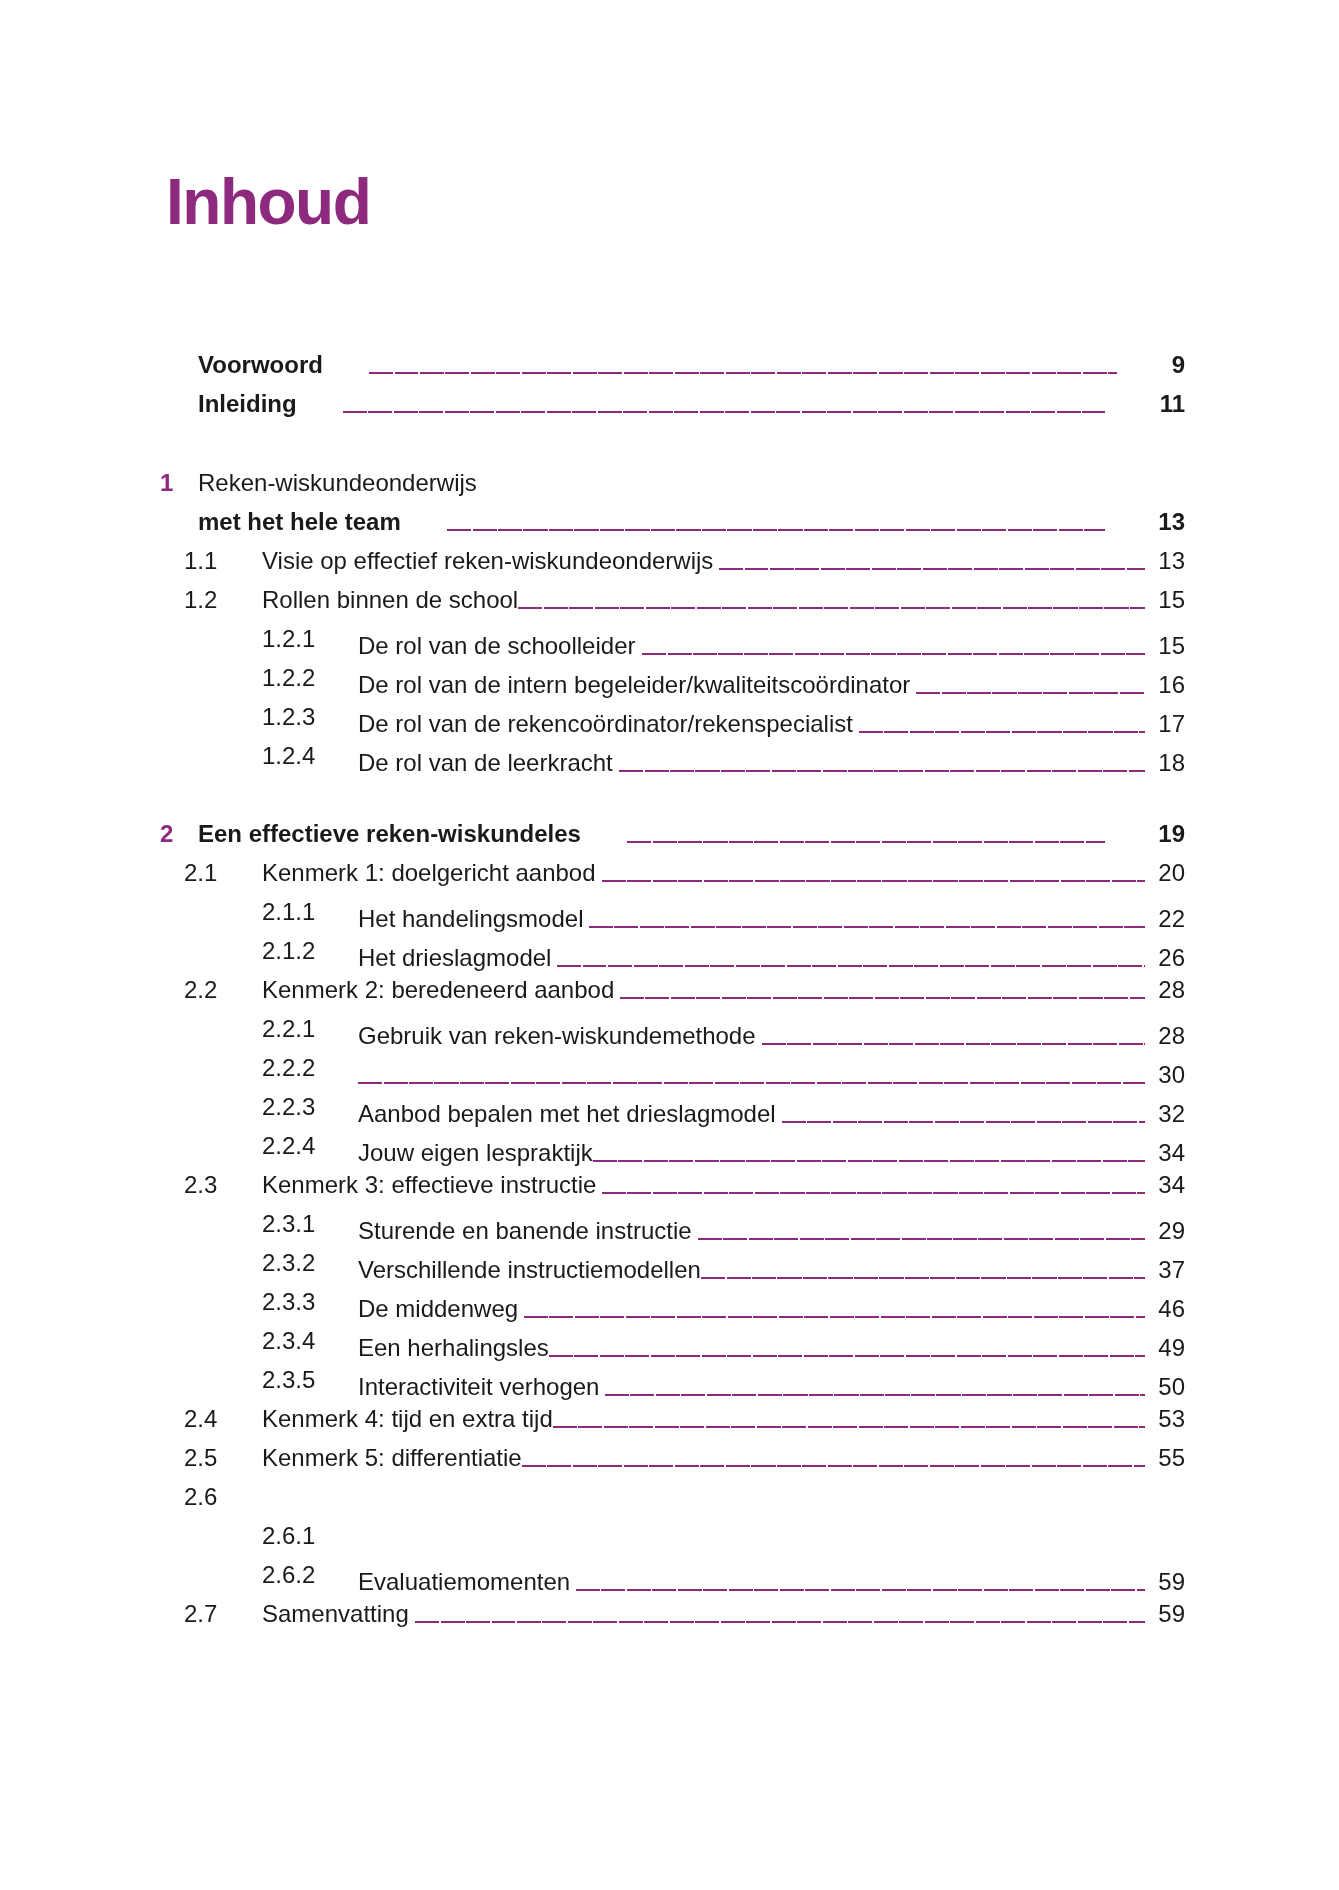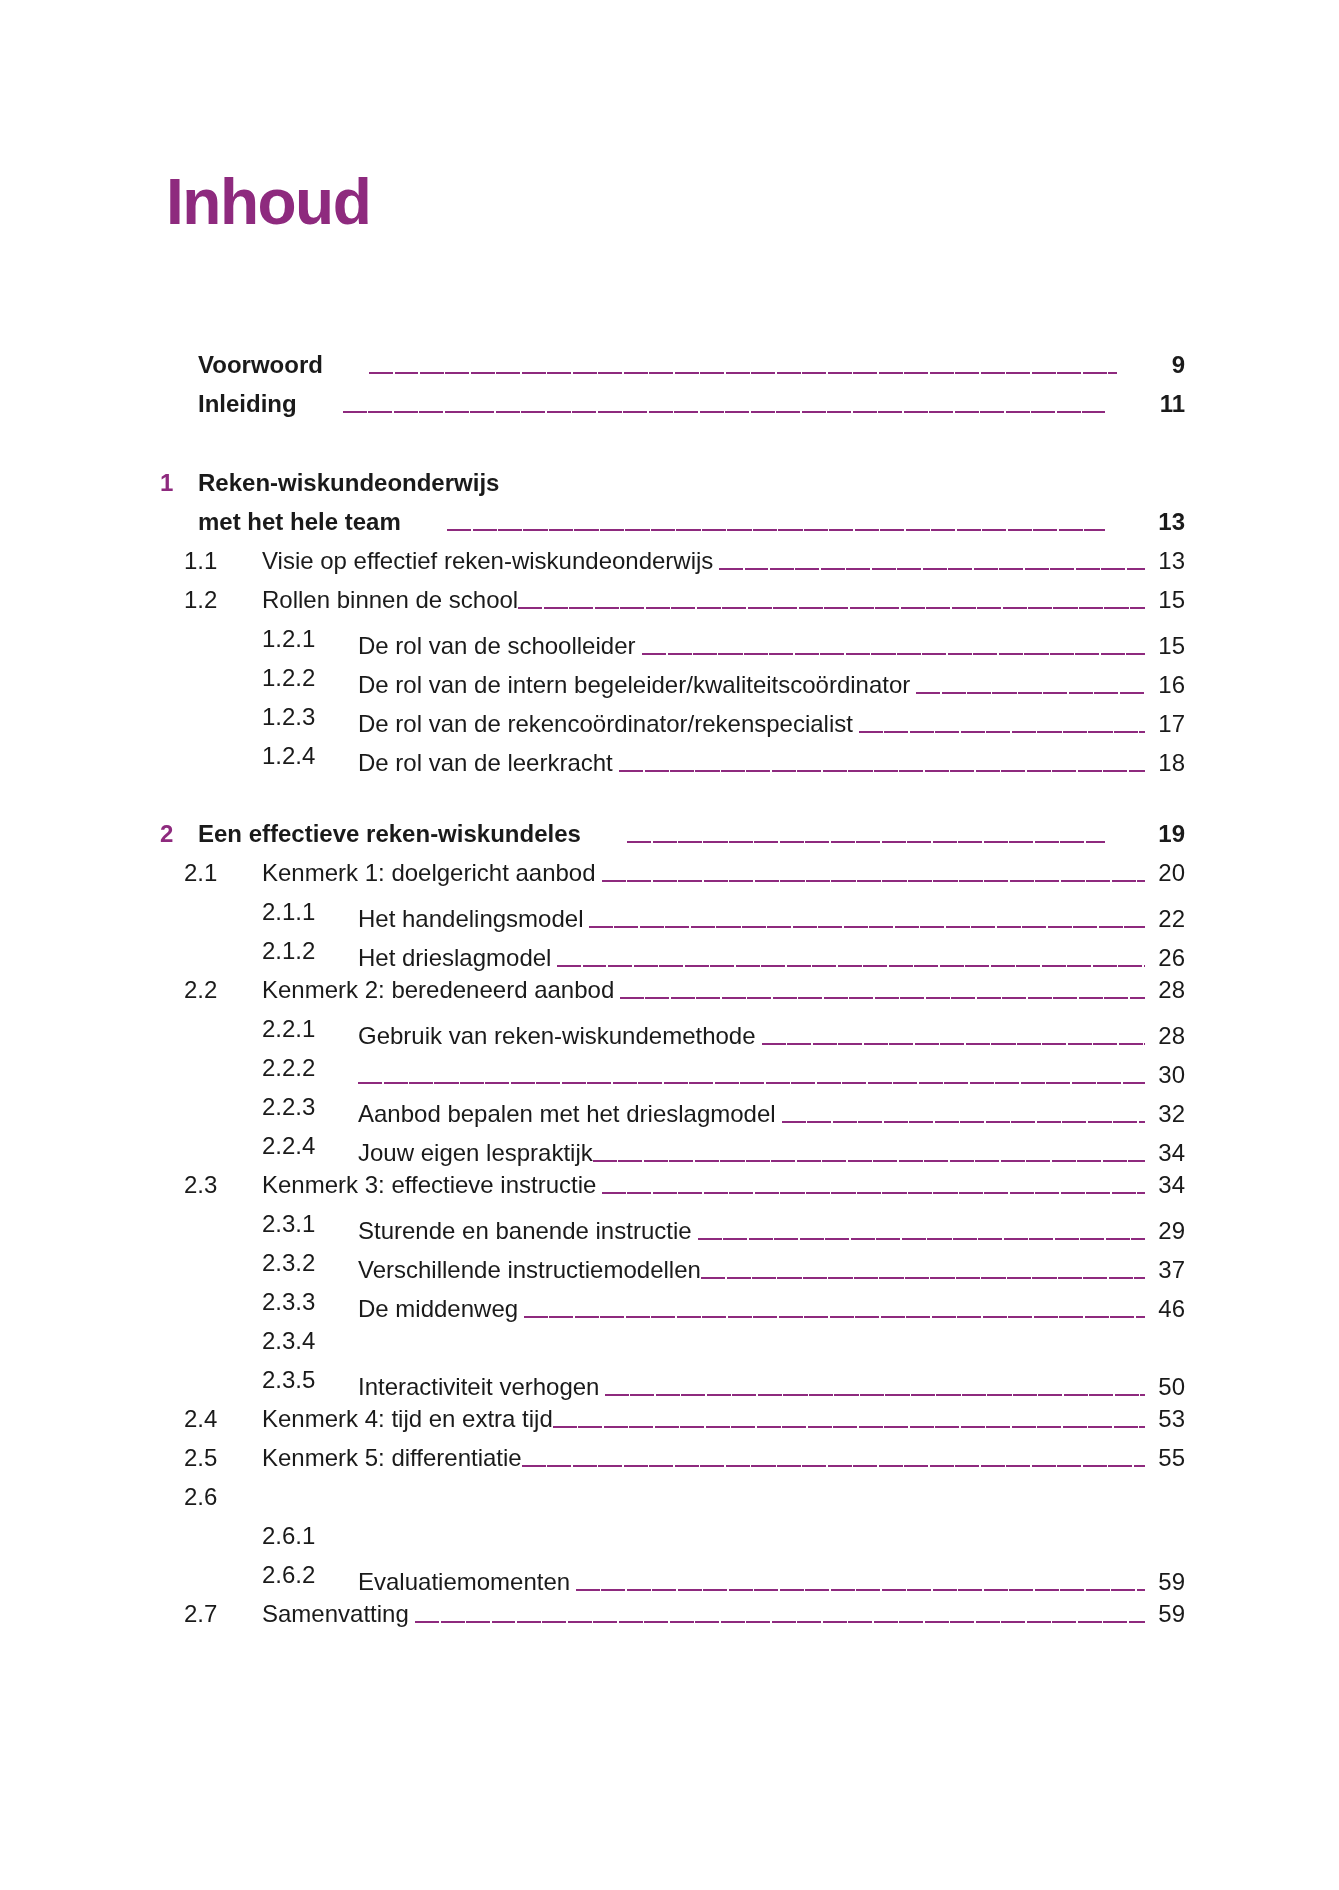--- a/index.html
+++ b/index.html
@@ -85,21 +85,21 @@
     
     .lvl0 .entry { left: 198px; gap: 40px; }
     .lvl1 .sec-num { left: 184px; text-align: right; }
     .lvl1 .entry { left: 262px; }
     .lvl2 .sec-num { left: 262px; }
     .lvl2 .entry { left: 358px; margin-top: 7px; }
     .title-only {
       position: absolute;
       left: 198px;
       top: 0;
-      font-weight: bold;
+      font-weight: normal;
       white-space: nowrap;
     }
   </style>
 </head>
 <body>
 
 <h1 class="page-title">Inhoud</h1>
 
 <div class="toc">
 
@@ -278,20 +278,25 @@
   <div class="toc-row lvl2" style="top:1282px">
     <span class="sec-num">2.3.3</span>
     <div class="entry">
       <span class="title">De middenweg</span>
       <span class="leader"></span>
       <span class="page">46</span>
     </div>
   </div>
   <div class="toc-row lvl2" style="top:1321px">
     <span class="sec-num">2.3.4</span>
+    <div class="entry">
+      <span class="title tight">Een herhalingsles</span>
+      <span class="leader"></span>
+      <span class="page">49</span>
+    </div>
   </div>
   <div class="toc-row lvl2" style="top:1360px">
     <span class="sec-num">2.3.5</span>
     <div class="entry">
       <span class="title">Interactiviteit verhogen</span>
       <span class="leader"></span>
       <span class="page">50</span>
     </div>
   </div>
   <div class="toc-row lvl1" style="top:1399px">

